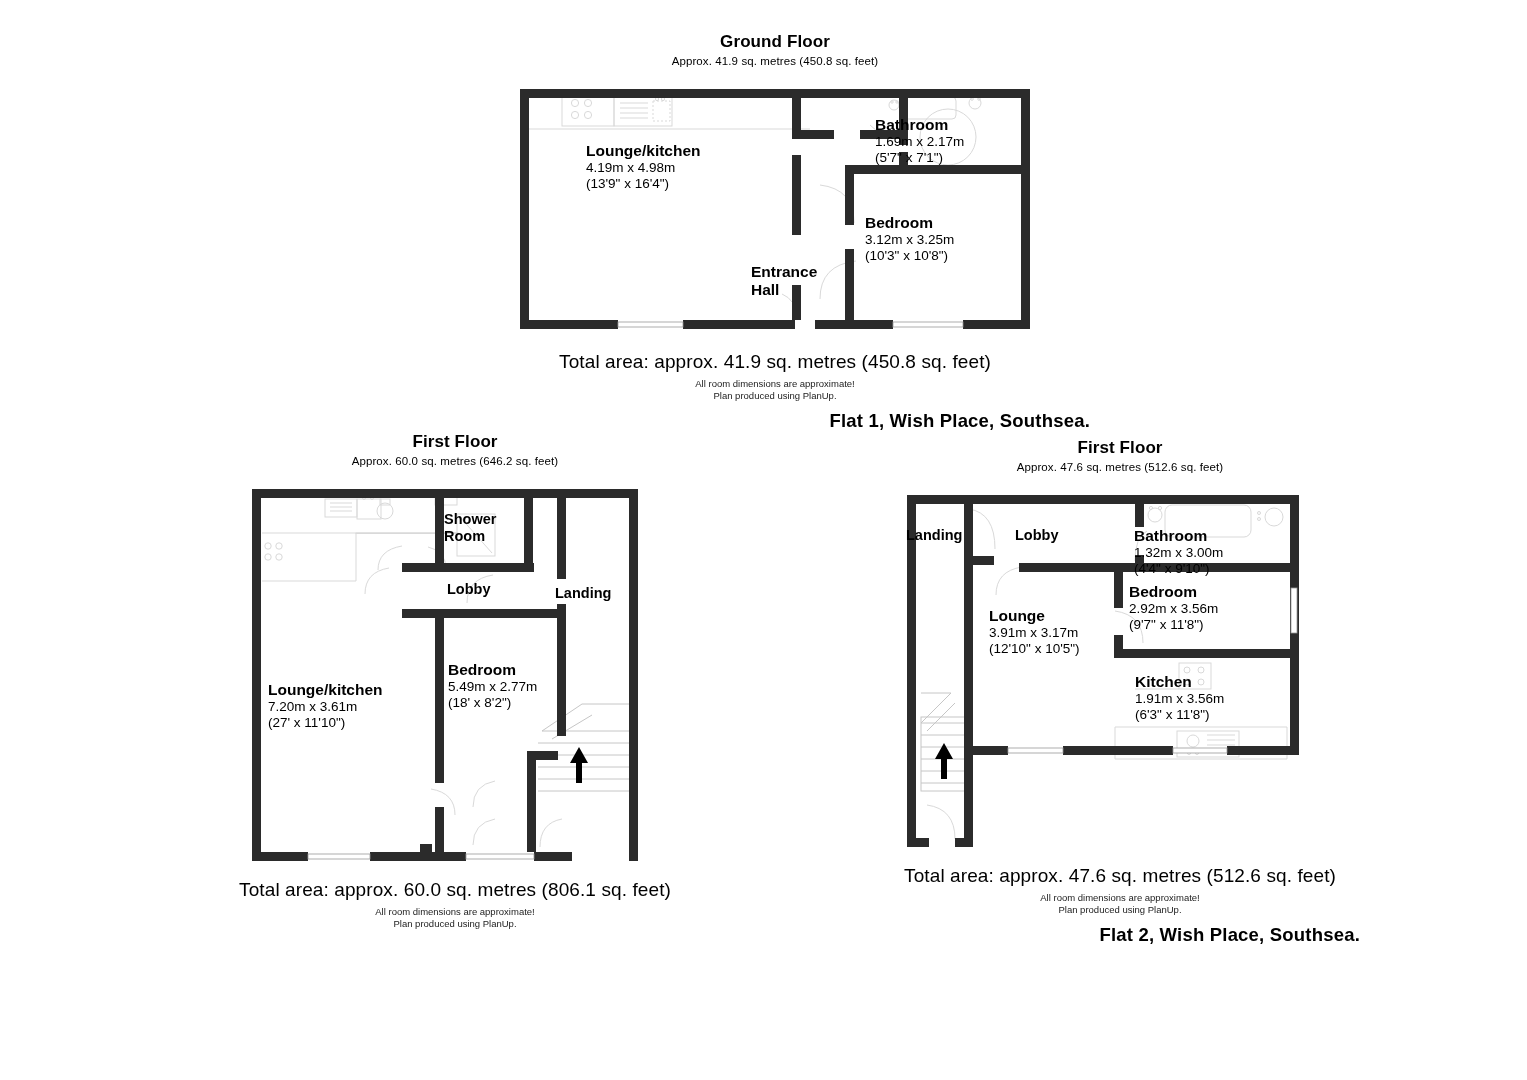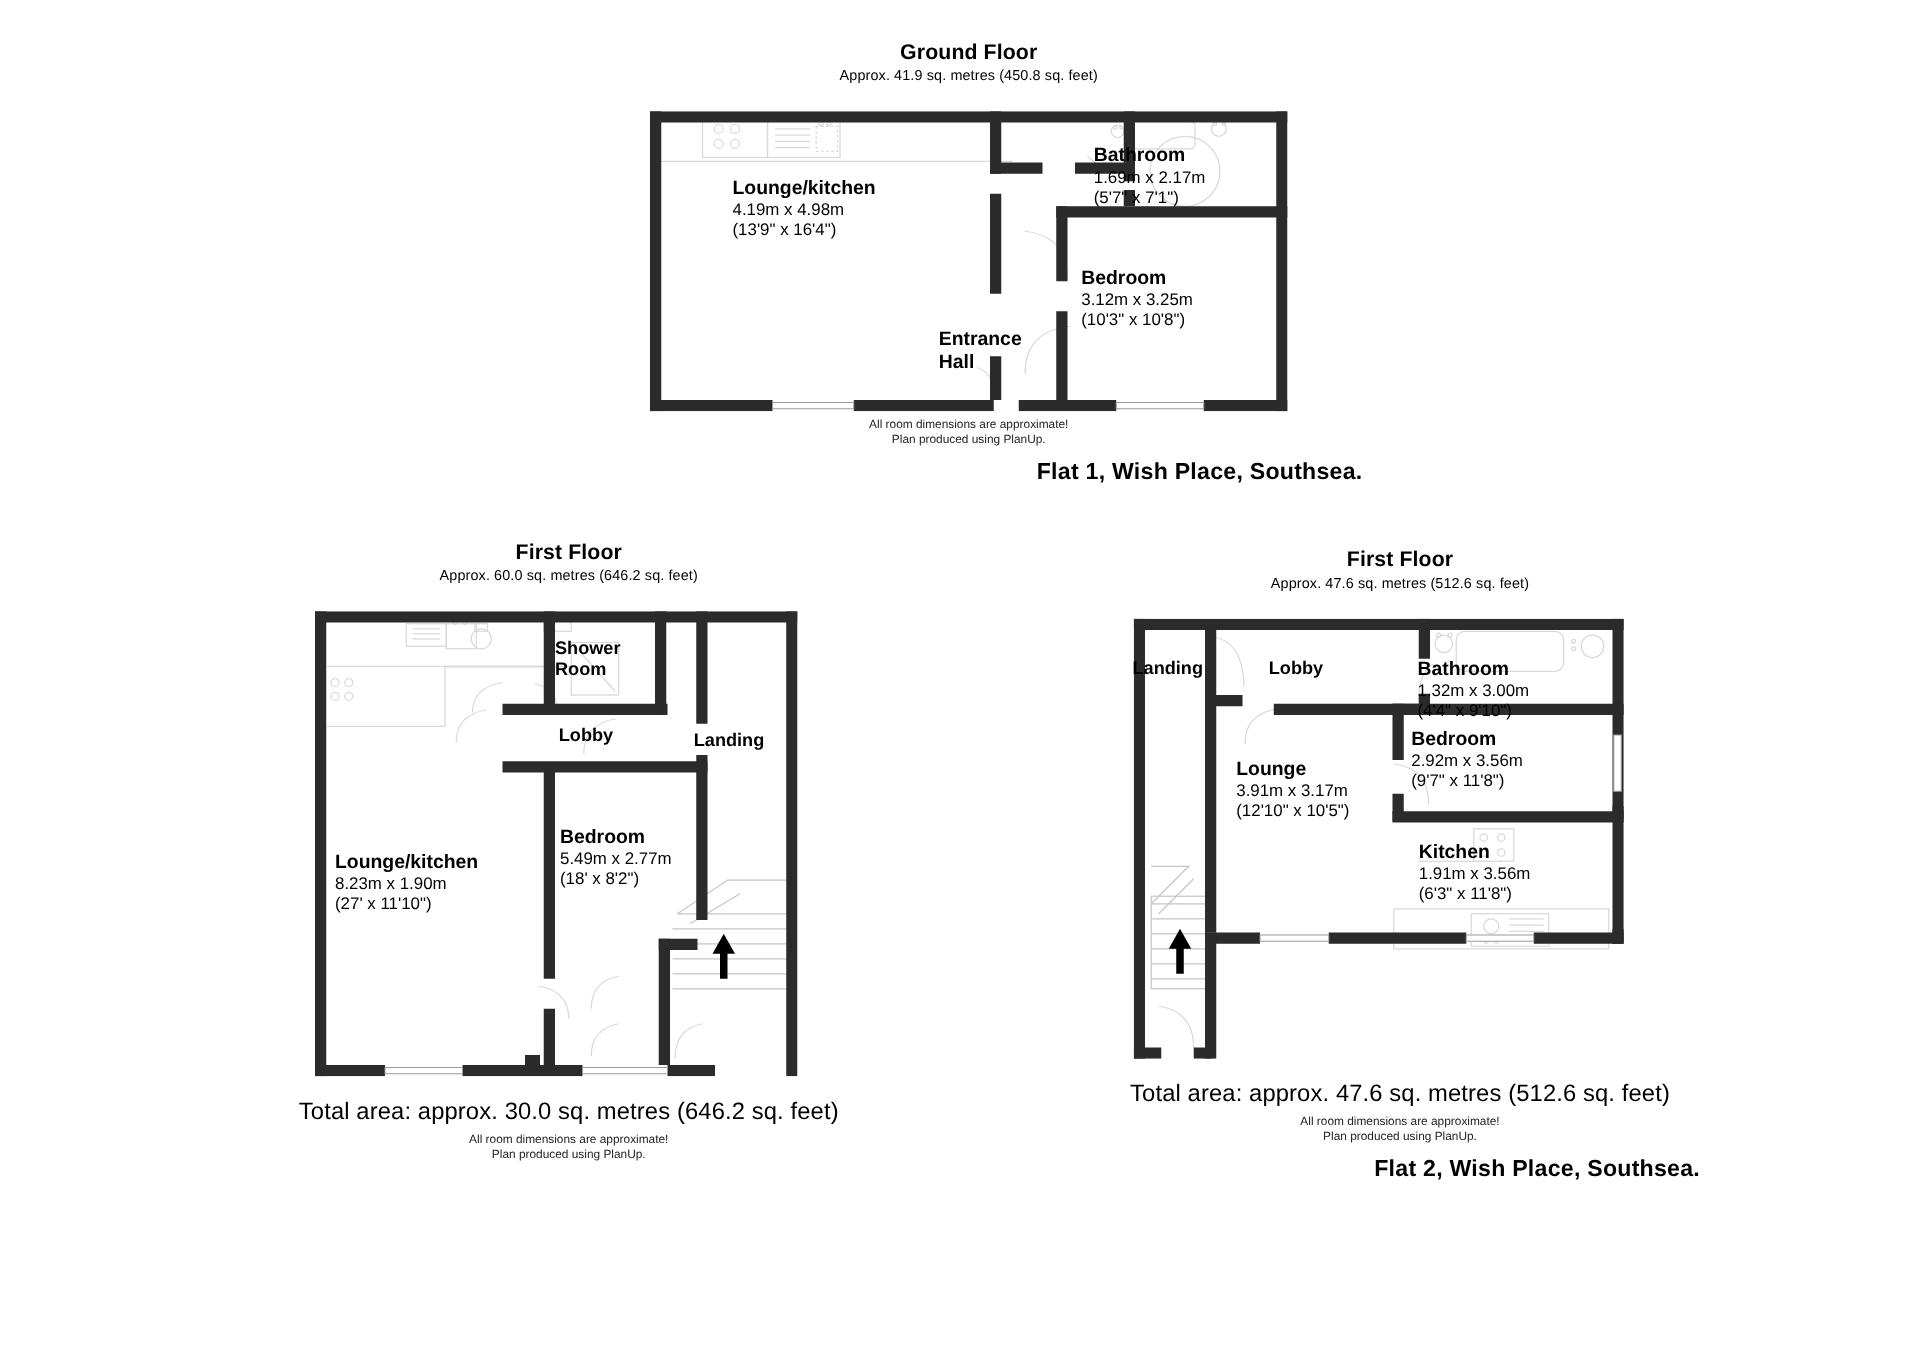--- a/index.html
+++ b/index.html
@@ -170,20 +170,21 @@
       <div class="room-dim">3.12m x 3.25m</div>
       <div class="room-dim2">(10'3" x 10'8")</div>
     </div>
 
     <div class="room-label" style="left:231px; top:174px; width:92px;">
       <div class="room-name">Entrance</div>
       <div class="room-name">Hall</div>
     </div>
   </div>
 
+  <div class="total-area" style="margin-top:22px;">Total area: approx. 41.9 sq. metres (450.8 sq. feet)</div>
   <div class="disclaimer">
     <div>All room dimensions are approximate!</div>
     <div>Plan produced using PlanUp.</div>
   </div>
   <div class="address">Flat 1, Wish Place, Southsea.</div>
 </div>
 
 <div class="plan-block" style="left:215px; top:432px; width:480px;">
 
   <div class="floor-title">First Floor</div>
@@ -281,32 +282,32 @@
     <div class="room-label" style="left:195px; top:92px; width:80px;">
       <div class="room-name sm">Lobby</div>
     </div>
 
     <div class="room-label" style="left:303px; top:96px; width:90px;">
       <div class="room-name sm">Landing</div>
     </div>
 
     <div class="room-label" style="left:16px; top:192px; width:156px;">
       <div class="room-name">Lounge/kitchen</div>
-      <div class="room-dim">8.23m x 1.90m</div>
+      <div class="room-dim">7.20m x 3.61m</div>
       <div class="room-dim2">(27' x 11'10")</div>
     </div>
 
     <div class="room-label" style="left:196px; top:172px; width:136px;">
       <div class="room-name">Bedroom</div>
       <div class="room-dim">5.49m x 2.77m</div>
       <div class="room-dim2">(18' x 8'2")</div>
     </div>
   </div>
 
-  <div class="total-area" style="margin-top:18px;">Total area: approx. 30.0 sq. metres (646.2 sq. feet)</div>
+  <div class="total-area" style="margin-top:18px;">Total area: approx. 60.0 sq. metres (806.1 sq. feet)</div>
   <div class="disclaimer">
     <div>All room dimensions are approximate!</div>
     <div>Plan produced using PlanUp.</div>
   </div>
 </div>
 
 <div class="plan-block" style="left:880px; top:438px; width:480px;">
 
   <div class="floor-title">First Floor</div>
   <div class="floor-subtitle">Approx. 47.6 sq. metres (512.6 sq. feet)</div>

